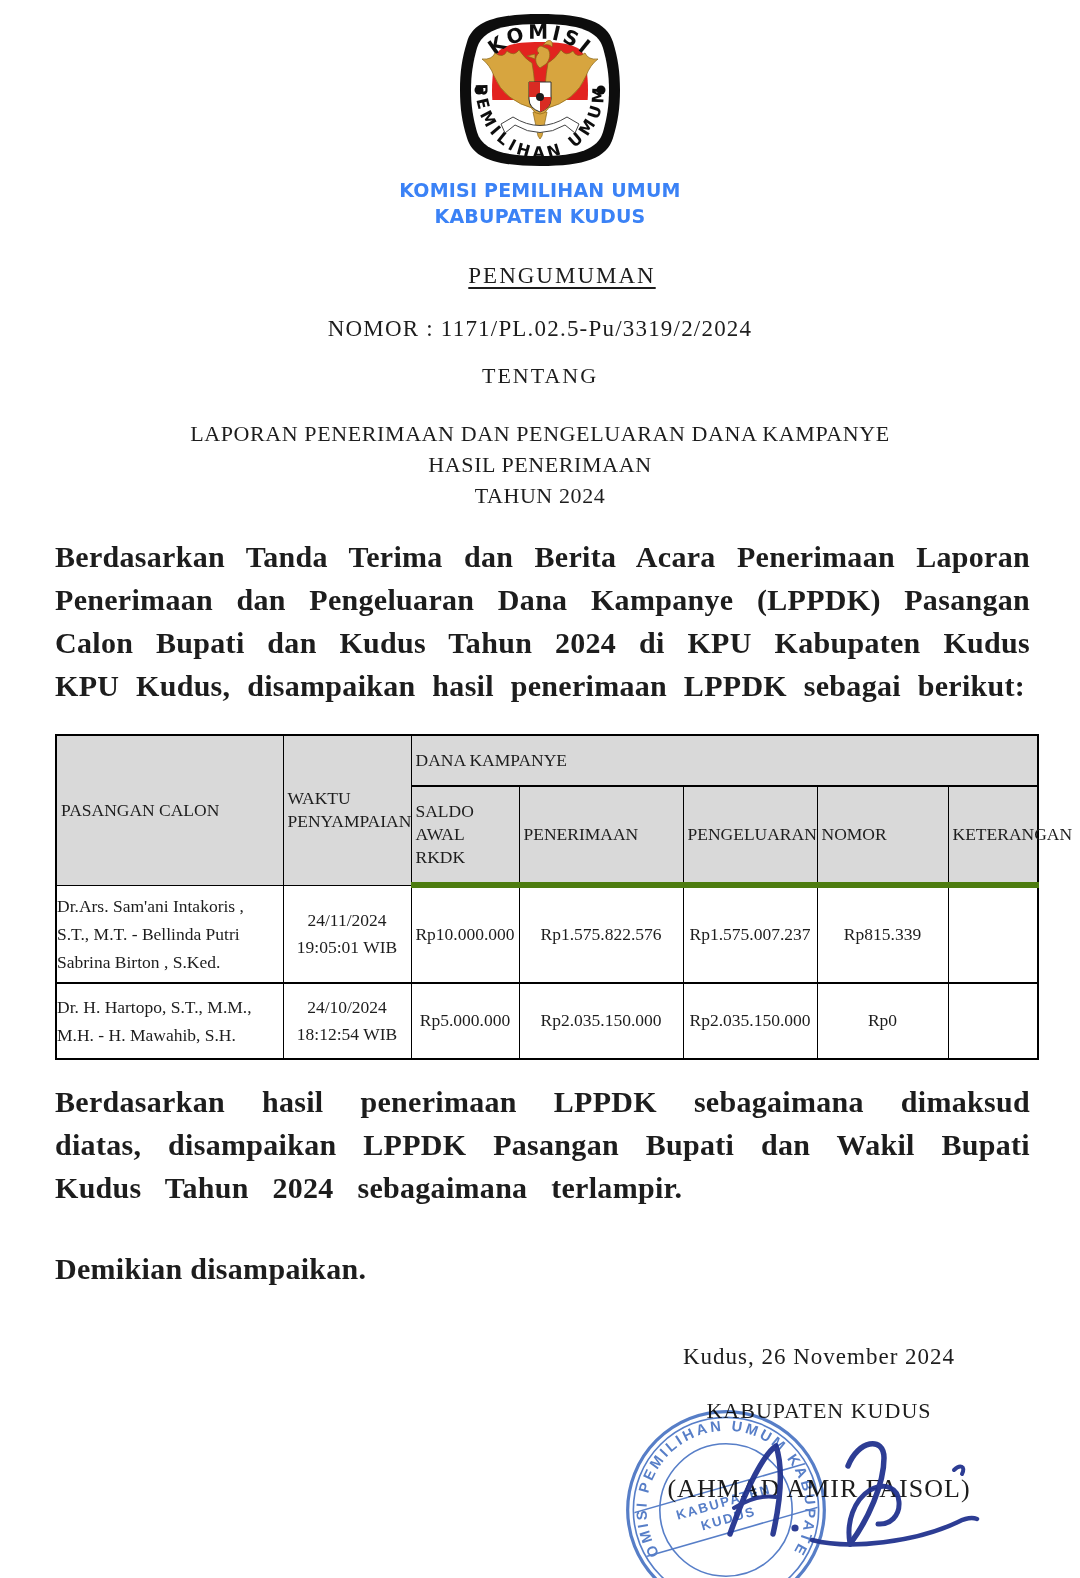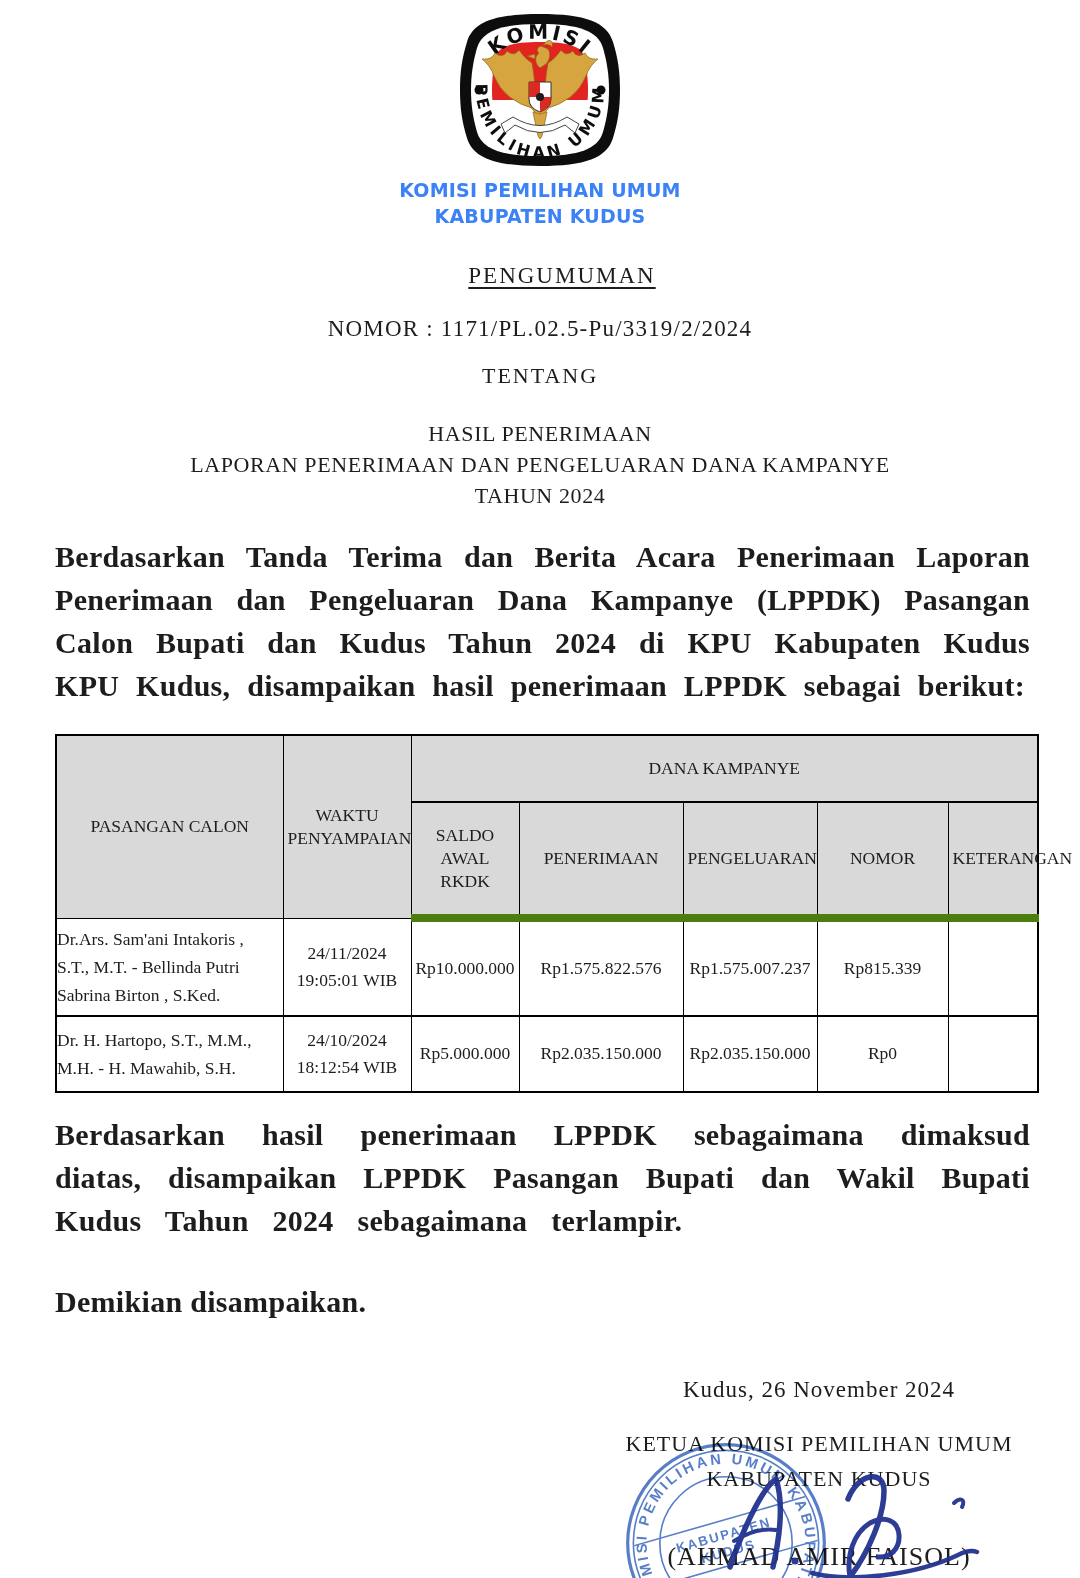--- a/index.html
+++ b/index.html
@@ -29,24 +29,24 @@
           letter-spacing:0.3px;font-weight:bold; }
   .para.justify { text-align:justify; }
   .para1 { margin-top:24px; word-spacing:9px; }
   .para2 { margin-top:20px; word-spacing:16px; }
   .closing { margin-top:38px; }
   
   table.lppdk { margin:27px 0 0 55px; width:982px; border-collapse:collapse;
                 table-layout:fixed; font-size:17.5px; }
   table.lppdk th, table.lppdk td { border:1.2px solid #000; vertical-align:middle; }
   table.lppdk { border:2.5px solid #000; }
-  table.lppdk thead th { background:#d9d9d9; font-weight:normal; text-align:center;
-                         line-height:23px; padding:21px 4px; }
+  table.lppdk thead th { background:#d9d9d9; font-weight:normal; text-align:left;
+                         line-height:23px; padding:13px 4px; }
   tr.hdr-top th { height:30px; }
-  tr.hdr-sub th { height:98px; border-bottom:8px solid #4d7c0f; }
+  tr.hdr-sub th { height:98px; border-bottom:6px solid #4d7c0f; }
   tr.hdr-top th, tr.hdr-sub th { border-top-width:2px; }
   td.c-name { text-align:left; padding:6px 10px 6px 0; line-height:28px; }
   td.c-mid  { text-align:center; line-height:27px; padding:4px 2px; }
   tr.body-row-1 td { height:88px; border-bottom:2px solid #000; }
   tr.body-row-2 td { height:76px; border-bottom:2.5px solid #000; }
   
   .sign-block { position:relative; margin:54px 0 0 598px; width:442px; text-align:center; }
   .sign-date  { font-size:23px; letter-spacing:1px; }
   .sign-title { margin-top:23px; font-size:22px; line-height:35px; letter-spacing:1px; }
   .sign-name  { margin-top:46px; font-size:26px; letter-spacing:1px; }
@@ -108,22 +108,22 @@
     </svg>
     <div class="org-line first">KOMISI PEMILIHAN UMUM</div>
     <div class="org-line">KABUPATEN KUDUS</div>
   </div>
 
   <div class="title-block">
     <div class="doc-heading">PENGUMUMAN</div>
     <div class="doc-number">NOMOR : 1171/PL.02.5-Pu/3319/2/2024</div>
     <div class="doc-about">TENTANG</div>
     <div class="subject">
+      <div>LAPORAN PENERIMAAN DAN PENGELUARAN DANA KAMPANYE</div>
       <div>HASIL PENERIMAAN</div>
-      <div>LAPORAN PENERIMAAN DAN PENGELUARAN DANA KAMPANYE</div>
       <div>TAHUN 2024</div>
     </div>
   </div>
 
   <p class="para justify para1">Berdasarkan Tanda Terima dan Berita Acara Penerimaan Laporan Penerimaan dan Pengeluaran Dana Kampanye (LPPDK) Pasangan Calon Bupati dan Kudus Tahun 2024 di KPU Kabupaten Kudus KPU Kudus, disampaikan hasil penerimaan LPPDK sebagai berikut:</p>
 
   <table class="lppdk">
     <colgroup>
       <col style="width:227px">
         <col style="width:128px">
@@ -174,21 +174,20 @@
       </tr>
     </tbody>
   </table>
 
   <p class="para justify para2">Berdasarkan hasil penerimaan LPPDK sebagaimana dimaksud diatas, disampaikan LPPDK Pasangan Bupati dan Wakil Bupati Kudus Tahun 2024 sebagaimana terlampir.</p>
   <p class="para closing">Demikian disampaikan.</p>
 
   <div class="sign-block">
     <div class="sign-date">Kudus, 26 November 2024</div>
     <div class="sign-title">
-      <div>KETUA KOMISI PEMILIHAN UMUM</div>
       <div>KABUPATEN KUDUS</div>
     </div>
     <div class="sign-name">(AHMAD AMIR FAISOL)</div>
 
     <svg class="stamp-svg" viewBox="0 0 220 220" aria-hidden="true">
       <defs>
         <clipPath id="stampClip">
             <circle cx="110" cy="110" r="97"></circle>
           </clipPath>
       </defs>

